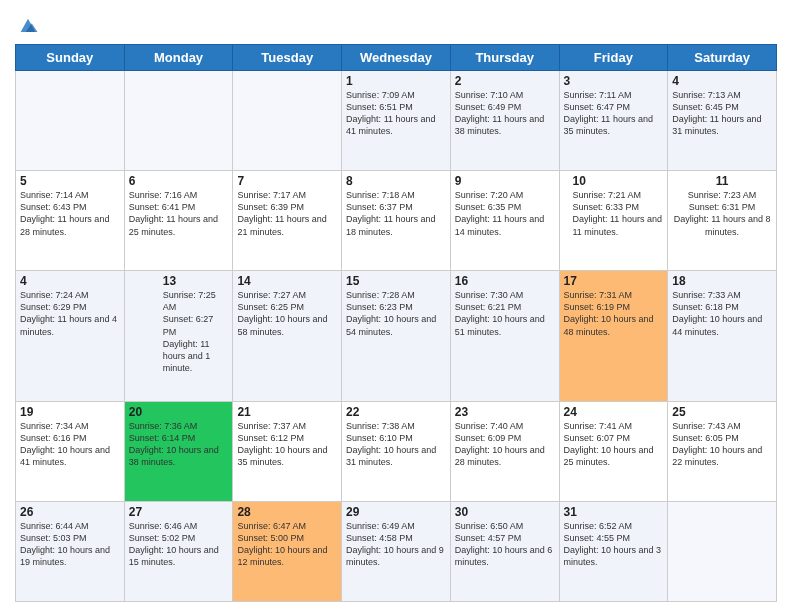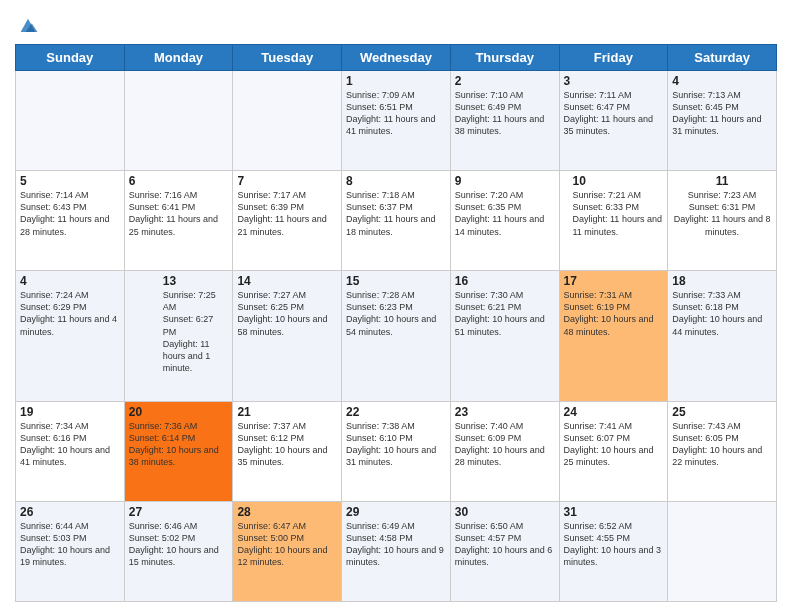--- a/index.html
+++ b/index.html
@@ -262,21 +262,21 @@
 Daylight: 10 hours and 44 minutes.</div>
           </td>
         </tr>
         <tr>
           <td style="background-color: rgb(255, 255, 255);">
             <span class="day-num">19</span>
             <div class="cell-text" style="white-space: pre-line;">Sunrise: 7:34 AM
 Sunset: 6:16 PM
 Daylight: 10 hours and 41 minutes.</div>
           </td>
-          <td style="background-color: #f97316;">
+          <td style="background-color: #22c55e;">
             <span class="day-num">20</span>
             <div class="cell-text" style="white-space: pre-line;">Sunrise: 7:36 AM
 Sunset: 6:14 PM
 Daylight: 10 hours and 38 minutes.</div>
           </td>
           <td style="background-color: rgb(255, 255, 255);">
             <span class="day-num">21</span>
             <div class="cell-text" style="white-space: pre-line;">Sunrise: 7:37 AM
 Sunset: 6:12 PM
 Daylight: 10 hours and 35 minutes.</div>

